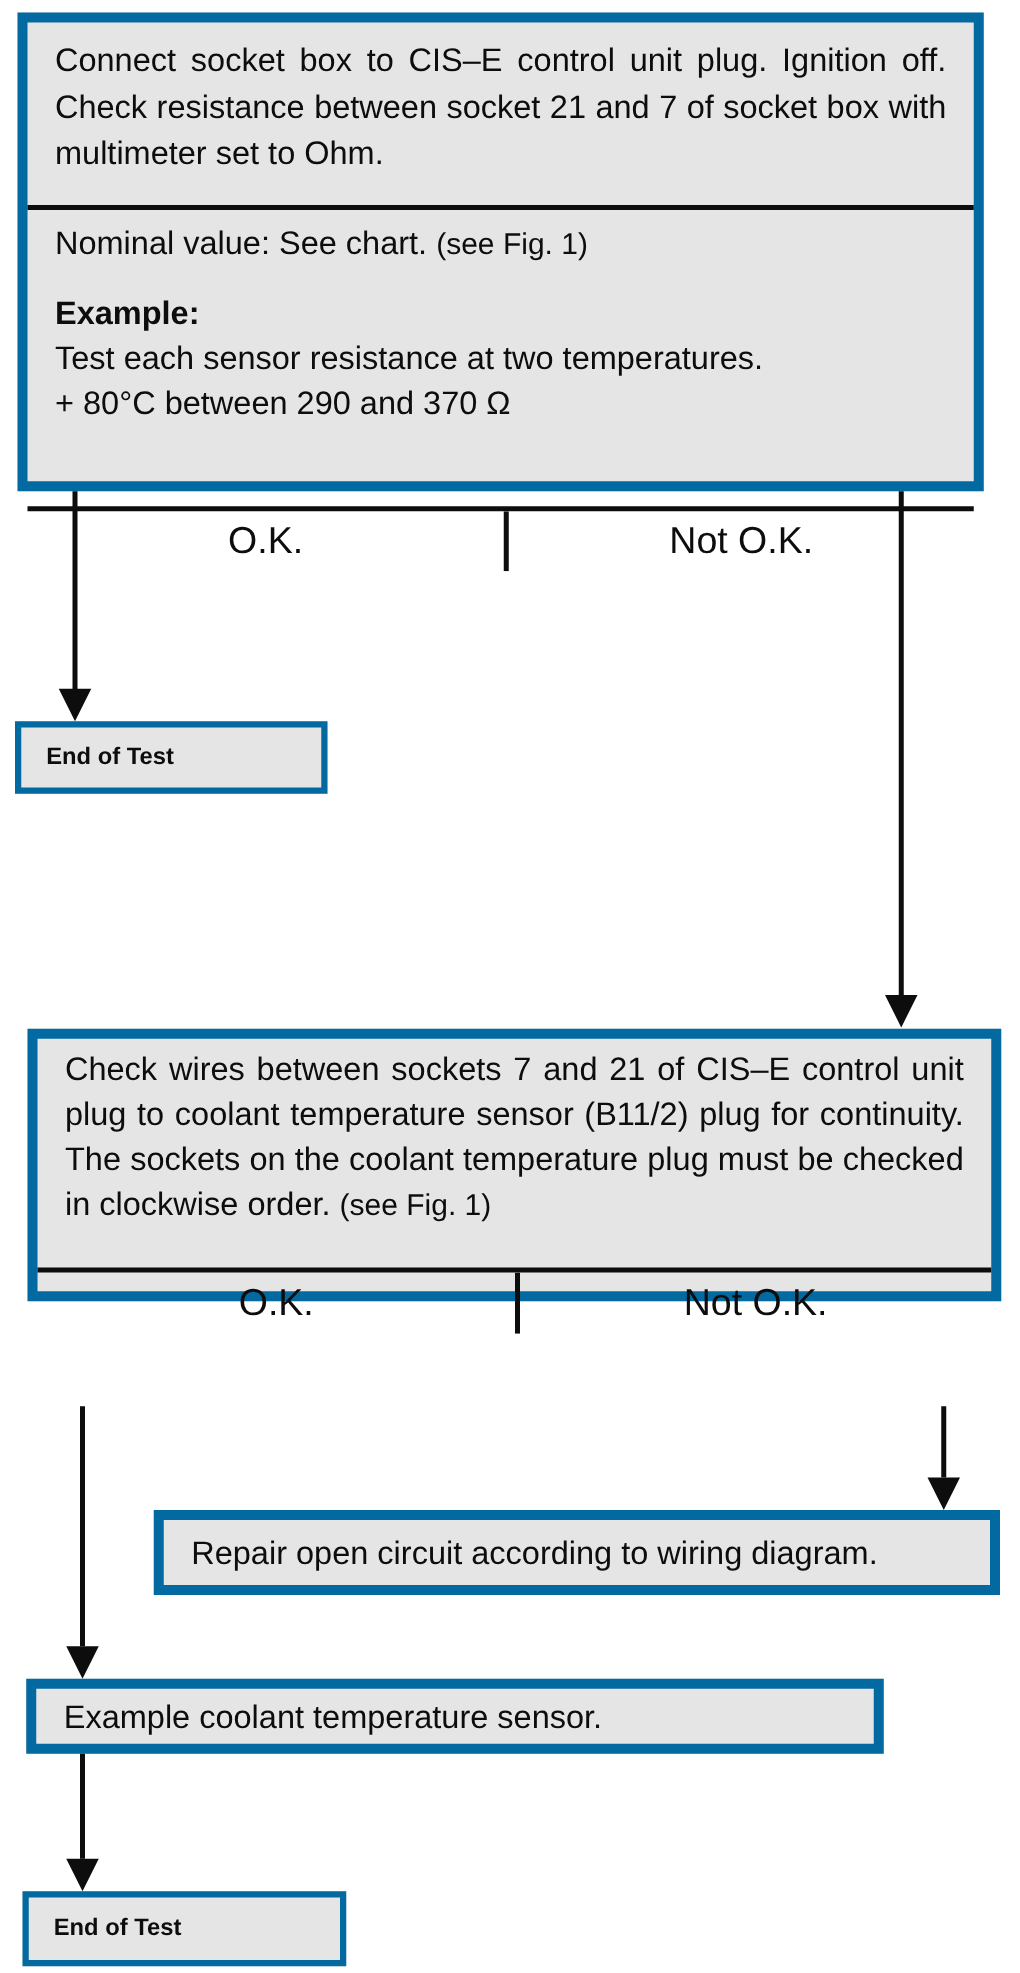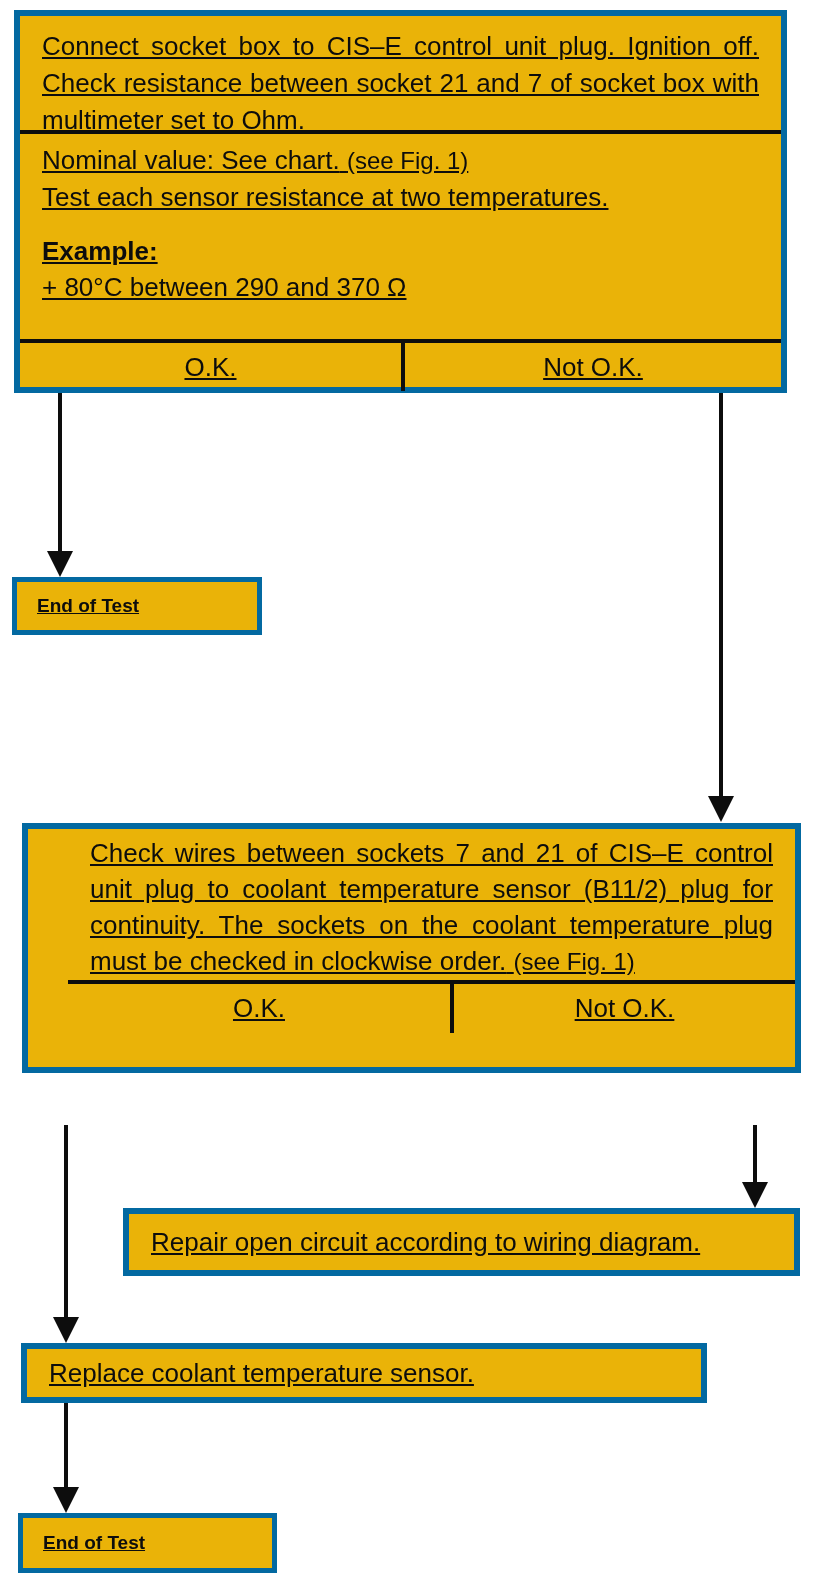--- a/index.html
+++ b/index.html
@@ -8,44 +8,43 @@
     width: 816px;
     height: 1578px;
     background: #ffffff;
     font-family: "Liberation Sans", sans-serif;
     color: #0d0d0d;
     overflow: hidden;
   }
   .box {
     position: absolute;
     box-sizing: border-box;
-    border: 6px solid #0369a1;
-    background: #eab308;
-    text-decoration: underline;
+    border: 8px solid #0369a1;
+    background: #e5e5e5;
   }
   .thickbox { border-width: 5px; }
   .section { box-sizing: border-box; overflow: hidden; }
-  .divided { border-top: 4px solid #0d0d0d; }
+  .divided { border-top: 4px solid #0d0d0d; margin-top: 32px; }
   .just {
     text-align: justify;
     font-size: 26px;
     line-height: 37px;
     margin: 0;
     padding: 0;
   }
   .figref { font-size: 24px; }
   .line { margin: 0; font-size: 26px; line-height: 36px; }
   .bold { font-weight: bold; }
   .result-row { display: flex; }
   .result-cell {
     box-sizing: border-box;
     display: flex;
     align-items: center;
     justify-content: center;
-    font-size: 26px;
+    font-size: 30px;
   }
   .vline { position: absolute; width: 4px; background: #0d0d0d; }
   .arrowhead {
     position: absolute;
     width: 0; height: 0;
     border-left: 13px solid transparent;
     border-right: 13px solid transparent;
     border-top: 26px solid #0d0d0d;
   }
   .endbox {
@@ -66,62 +65,62 @@
 <body>
 
 <div class="page">
 
   <div class="box" style="left:14px; top:10px; width:773px; height:383px;">
     <div class="section" style="height:114px; padding:12px 22px 0 22px;">
       <p class="just">Connect socket box to CIS–E control unit plug. Ignition off. Check resistance between socket 21 and 7 of socket box with multimeter set to Ohm.</p>
     </div>
     <div class="section divided" style="height:209px; padding:8px 22px 0 22px;">
       <p class="line"><span>Nominal value:  See chart.</span> <span class="figref">(see Fig. 1)</span></p>
+      <p class="line bold" style="margin-top:18px;">Example:</p>
       <p class="line">Test each sensor resistance at two temperatures.</p>
-      <p class="line bold" style="margin-top:18px;">Example:</p>
       <p class="line">+ 80°C between 290 and 370 Ω</p>
     </div>
     <div class="section divided result-row" style="height:52px;">
       <div class="result-cell" style="width:385px; border-right:4px solid #0d0d0d;">O.K.</div>
       <div class="result-cell" style="flex:1;">Not O.K.</div>
     </div>
   </div>
 
   <div class="vline" style="left:58px; top:393px; height:160px;"></div>
   <div class="arrowhead" style="left:47px; top:551px;"></div>
 
   <div class="box thickbox endbox" style="left:12px; top:577px; width:250px; height:58px;">
     <span>End of Test</span>
   </div>
 
   <div class="vline" style="left:719px; top:393px; height:403px;"></div>
   <div class="arrowhead" style="left:708px; top:796px;"></div>
 
-  <div class="box" style="left:22px; top:823px; width:779px; height:250px;padding-left:40px;">
+  <div class="box" style="left:22px; top:823px; width:779px; height:218px;">
     <div class="section" style="height:151px; padding:6px 22px 0 22px;">
       <p class="just" style="line-height:36px;"><span>Check wires between sockets 7 and 21 of CIS–E control unit plug to coolant temperature sensor (B11/2) plug for continuity. The sockets on the coolant temperature plug must be checked in clockwise order.</span> <span class="figref">(see Fig. 1)</span></p>
     </div>
     <div class="section divided result-row" style="height:53px;">
       <div class="result-cell" style="width:386px; border-right:4px solid #0d0d0d;">O.K.</div>
       <div class="result-cell" style="flex:1;">Not O.K.</div>
     </div>
   </div>
 
   <div class="vline" style="left:64px; top:1125px; height:192px;"></div>
   <div class="arrowhead" style="left:53px; top:1317px;"></div>
 
   <div class="vline" style="left:753px; top:1125px; height:57px;"></div>
   <div class="arrowhead" style="left:742px; top:1182px;"></div>
 
   <div class="box actionbox" style="left:123px; top:1208px; width:677px; height:68px;">
     <span>Repair open circuit according to wiring diagram.</span>
   </div>
 
   <div class="box actionbox" style="left:21px; top:1343px; width:686px; height:60px;">
-    <span>Replace coolant temperature sensor.</span>
+    <span>Example coolant temperature sensor.</span>
   </div>
 
   <div class="vline" style="left:64px; top:1403px; height:84px;"></div>
   <div class="arrowhead" style="left:53px; top:1487px;"></div>
 
   <div class="box thickbox endbox" style="left:18px; top:1513px; width:259px; height:60px;">
     <span>End of Test</span>
   </div>
 
 </div>

